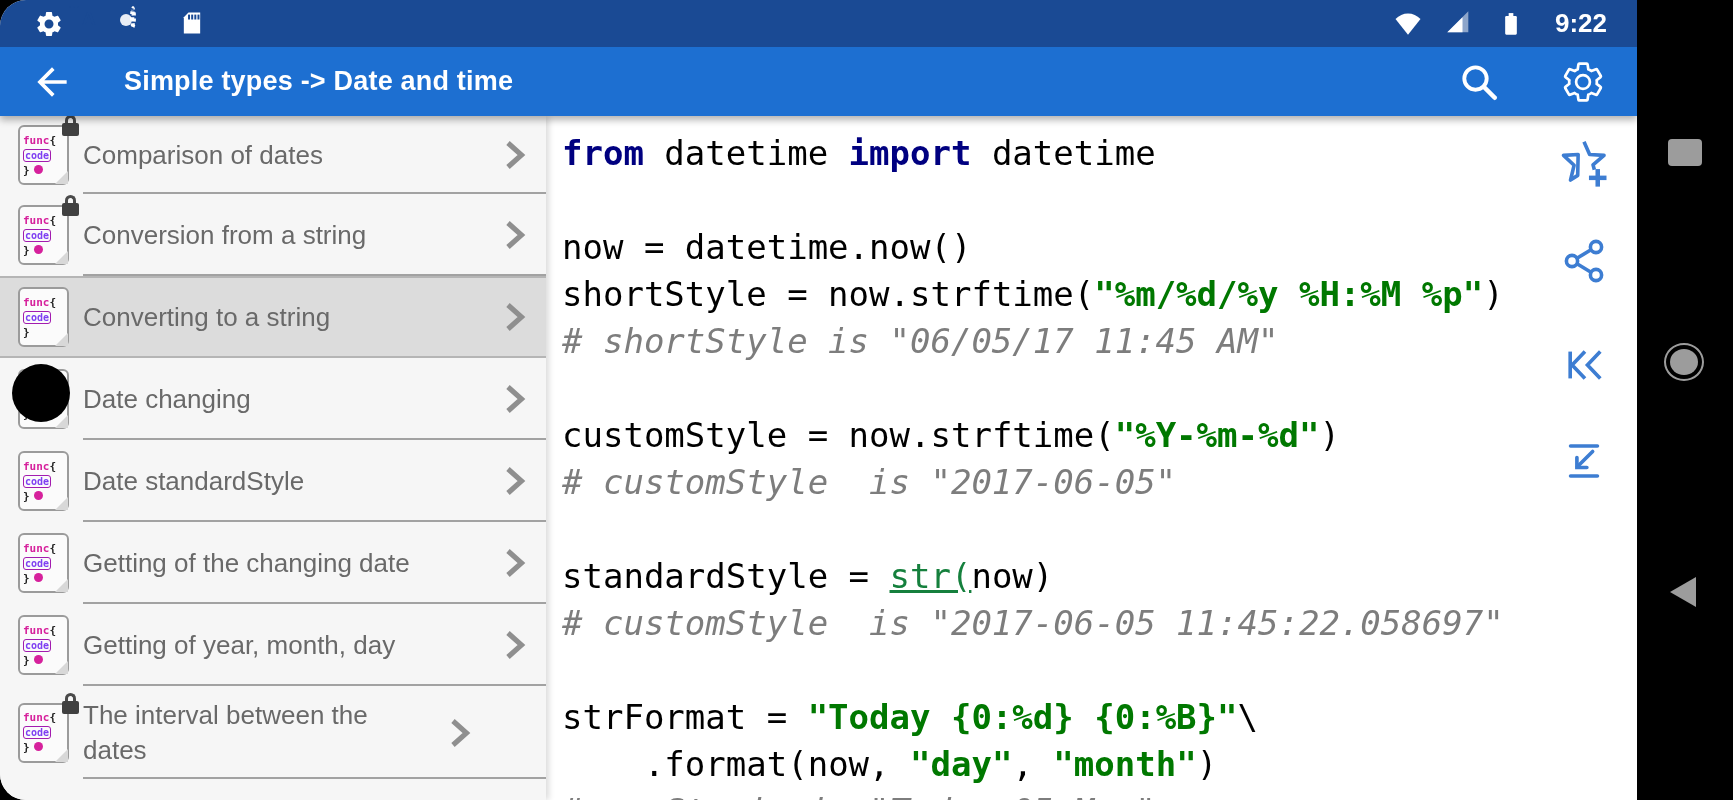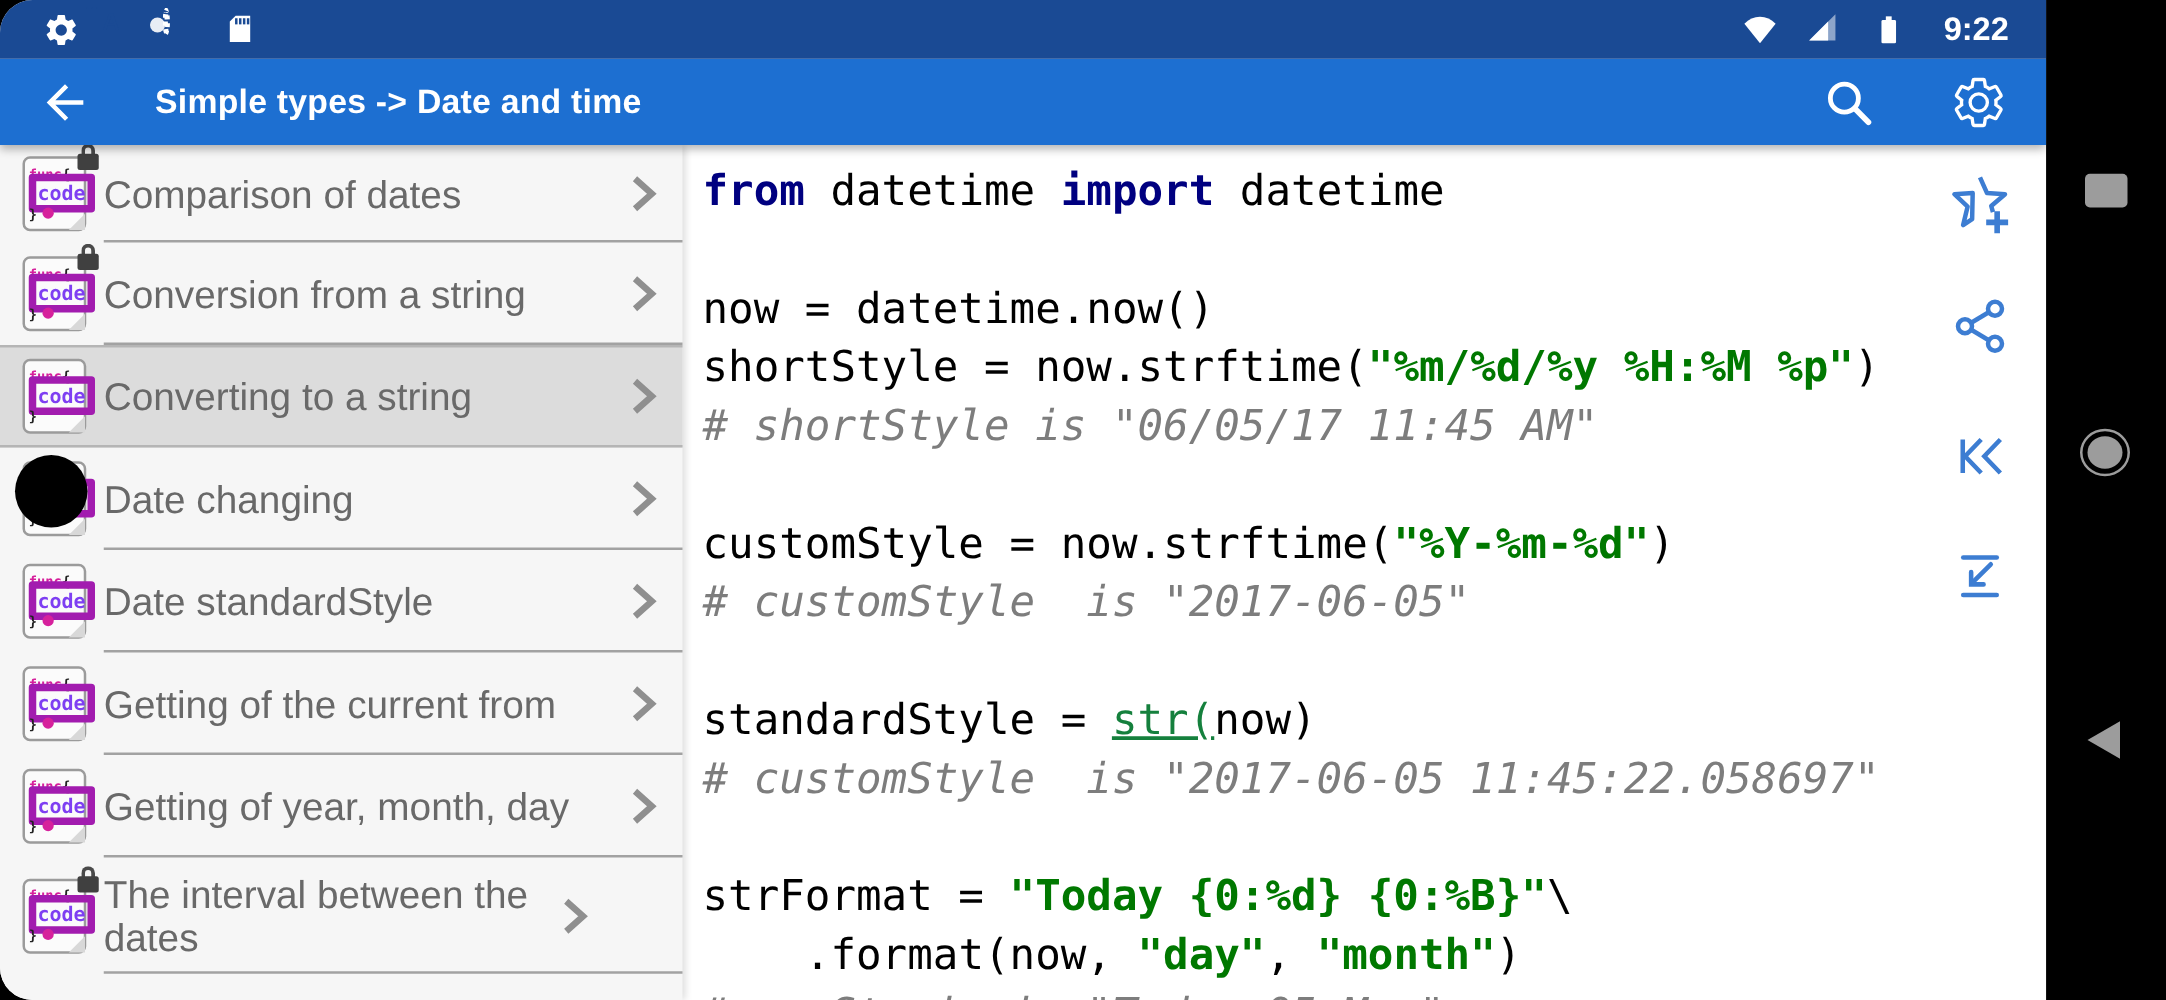--- a/index.html
+++ b/index.html
@@ -36,30 +36,30 @@
   .row:first-child{height:78px;}
   .row:last-child{height:93px;}
   .row::after{content:"";position:absolute;left:83px;right:0;bottom:0;height:2px;background:#a2a2a2;}
   .row.selected{background:#dcdcdc;box-shadow:inset 0 2px 0 #b5b5b5;}
   .row.selected::after{left:0;background:#b5b5b5;}
   .iconwrap{position:relative;width:65px;margin-left:18px;flex:none;display:flex;align-items:center;}
   .doc{position:relative;width:44px;height:56px;border:2px solid #9b9b9b;border-radius:6px;background:#fbfbfb;
     display:flex;flex-direction:column;justify-content:center;padding-left:3px;
     font-family:"DejaVu Sans Mono",monospace;font-size:11px;font-weight:bold;line-height:15px;}
   .doc .pink{color:#d6219c;} .doc .blk{color:#222;}
-  .doc .codebox{color:#7e3ff2;border:6px solid #a21caf;border-radius:3px;padding:0 1px;font-size:16px;}
+  .doc .codebox{color:#7e3ff2;border:1px solid #a21caf;border-radius:3px;padding:0 1px;font-size:10px;}
   .doc .mdot{display:inline-block;width:9px;height:9px;border-radius:50%;background:#d6219c;margin-left:4px;}
   .doc .fold{position:absolute;right:-1px;bottom:-1px;width:0;height:0;border-style:solid;
     border-width:0 0 13px 13px;border-color:transparent transparent #d8d8d8 transparent;}
   .bigdot{position:absolute;left:-6px;top:-5px;width:58px;height:58px;background:#000;border-radius:50%;}
   .lock{position:absolute;top:-10px;left:44px;width:17px;height:21px;}
   .lock .shackle{position:absolute;top:0;left:3px;width:11px;height:11px;border:3px solid #4a4a4a;
     border-bottom:none;border-radius:6px 6px 0 0;box-sizing:border-box;}
   .lock .lockbody{position:absolute;bottom:0;left:0;width:17px;height:13px;background:#404040;border-radius:2px;}
-  .label{flex:1;color:#696969;font-size:31px;line-height:35px;padding-right:6px;}
+  .label{flex:1;color:#696969;font-size:26px;line-height:35px;padding-right:6px;}
   .row:last-child .label{max-width:352px;}
   .chev{flex:none;margin-right:14px;width:36px;height:36px;}
   
   pre.code{margin:0;padding:14px 0 0 16px;font-family:"DejaVu Sans Mono",monospace;
     font-size:34px;line-height:47px;color:#000;}
   .cl{white-space:pre;}
   .tk-k{color:#000080;font-weight:bold;}
   .tk-s{color:#007800;font-weight:bold;}
   .tk-c{color:#7d7d7d;font-style:italic;}
   .tk-l{color:#000;}
@@ -231,21 +231,21 @@
         </div>
         <div class="row">
           <span class="iconwrap">
             <span class="doc">
               <span class="dl"><span class="pink">func</span><span class="blk">{</span></span>
               <span class="dl"><span class="codebox">code</span></span>
               <span class="dl"><span class="blk">}</span><span class="mdot"></span></span>
               <span class="fold"></span>
             </span>
           </span>
-          <span class="label">Getting of the current from</span>
+          <span class="label">Getting of the changing date</span>
           <span class="chev"><svg viewBox="0 0 24 24" width="36" height="36" fill="none" stroke="#8f8f8f" stroke-width="3.4">
               <polyline points="8,4 17,12 8,20"></polyline>
             </svg></span>
         </div>
         <div class="row">
           <span class="iconwrap">
             <span class="doc">
               <span class="dl"><span class="pink">func</span><span class="blk">{</span></span>
               <span class="dl"><span class="codebox">code</span></span>
               <span class="dl"><span class="blk">}</span><span class="mdot"></span></span>

